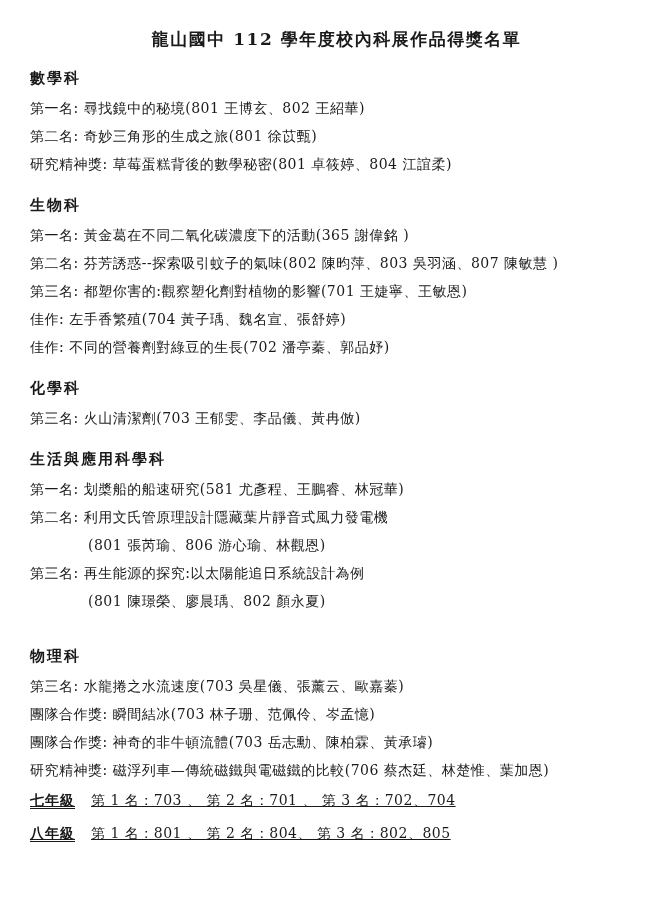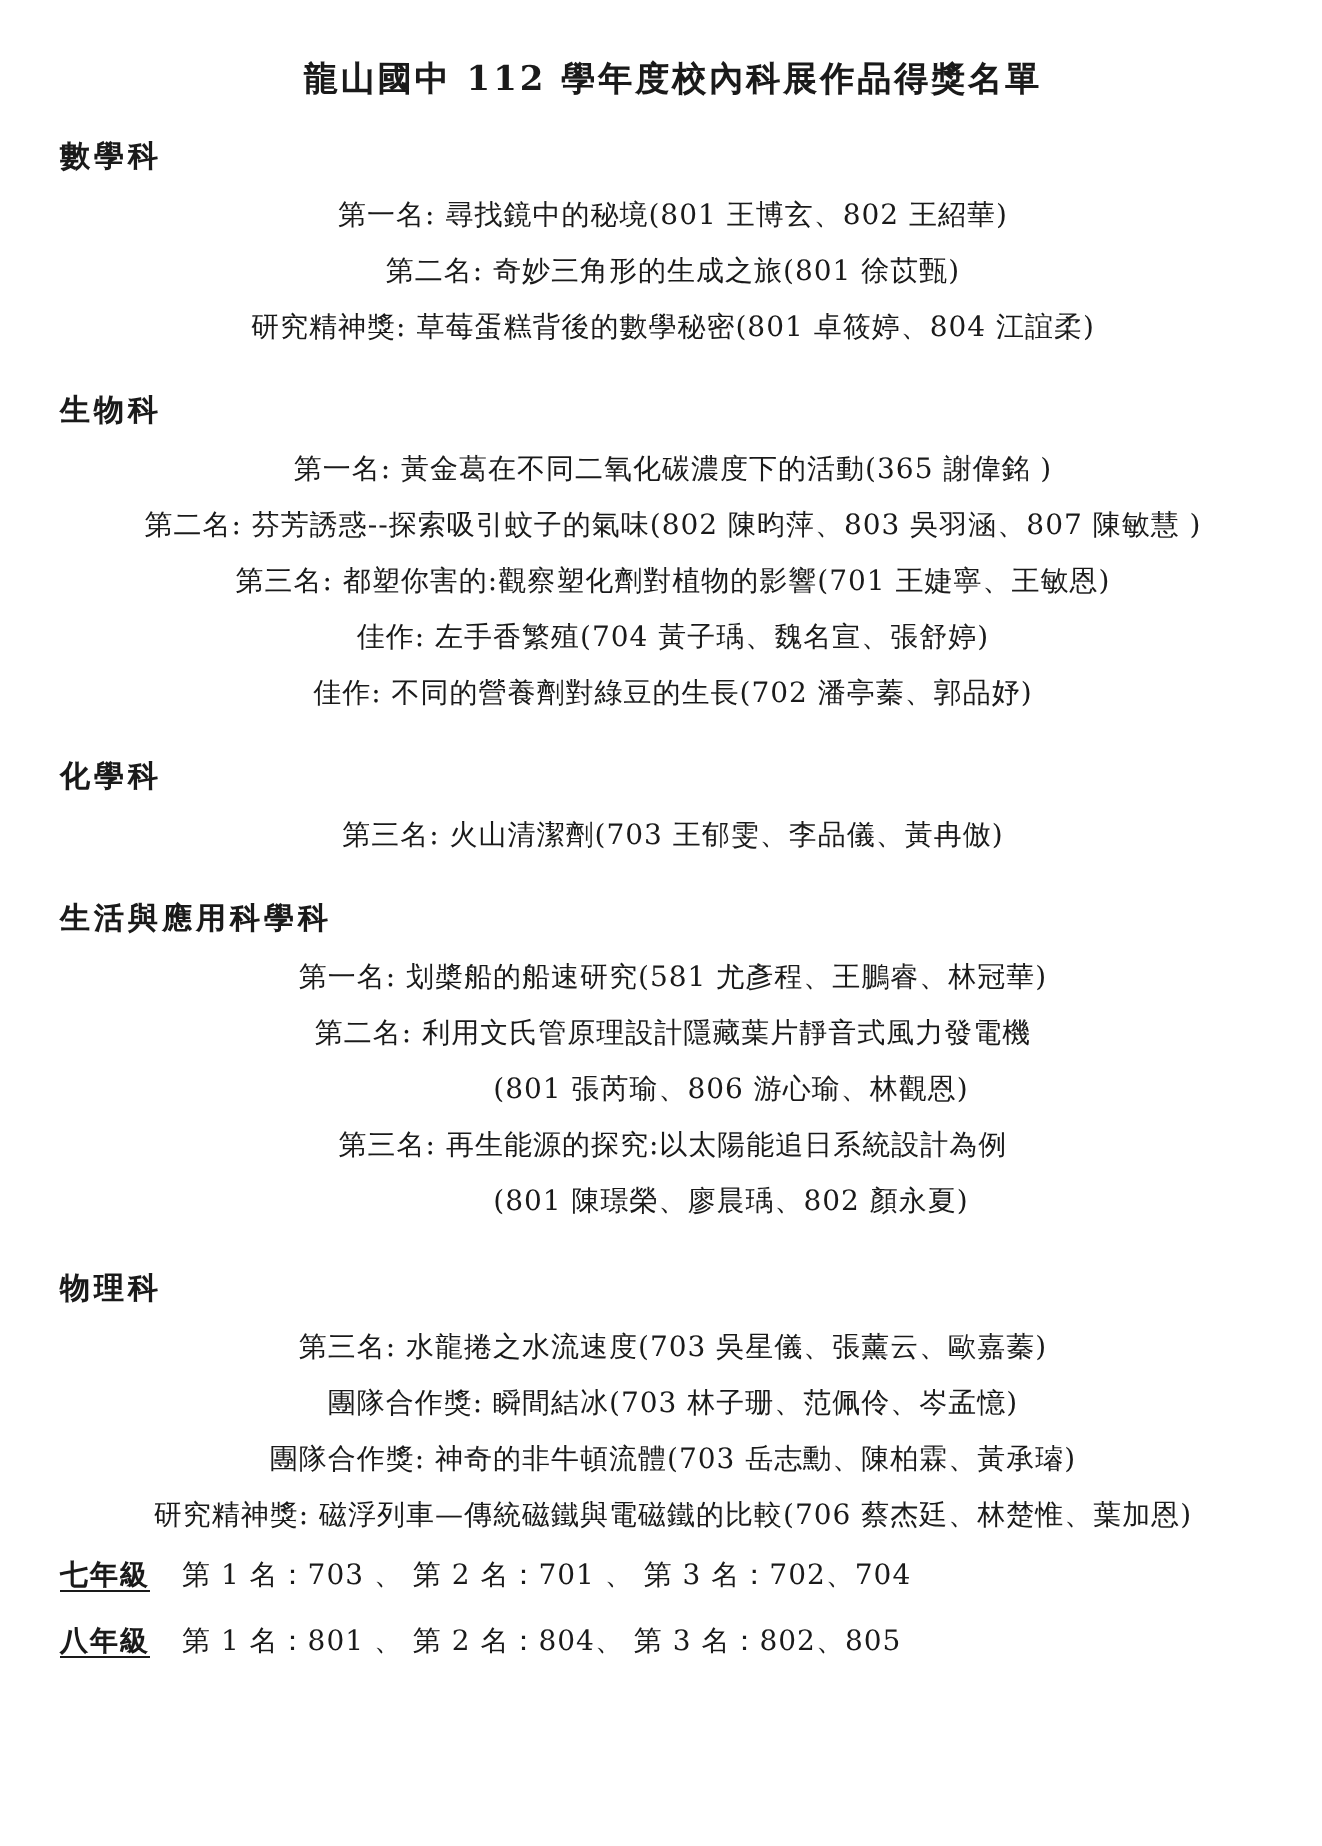--- a/index.html
+++ b/index.html
@@ -11,28 +11,27 @@
   .page{box-sizing:border-box;width:661px;height:923px;padding:20px 18px 10px 30px;}
   .doc-title{
     text-align:center;font-size:17px;font-weight:bold;
     letter-spacing:1.5px;margin:8px 0 14px 0;
   }
   .section{margin:0;}
   .section-heading{
     font-size:15px;font-weight:bold;letter-spacing:2px;
     margin:18px 0 6px 0;
   }
-  .section--gap .section-heading{margin-top:20px;}
+  .section--gap .section-heading{margin-top:32px;}
   .line{
     font-size:14px;line-height:28px;letter-spacing:0.5px;
     white-space:nowrap;
-    text-align:center;
   }
   .line.indent{padding-left:58px;}
-  .team-row{font-size:14px;line-height:33px;letter-spacing:0.5px;}
+  .team-row{font-size:14px;line-height:33px;letter-spacing:0.5px;text-decoration:underline;}
   .grade{
     font-weight:bold;text-decoration:underline;text-underline-offset:3px;
     margin-right:16px;letter-spacing:1px;
   }
 </style>
 </head>
 <body>
 
 <div class="page">
 

